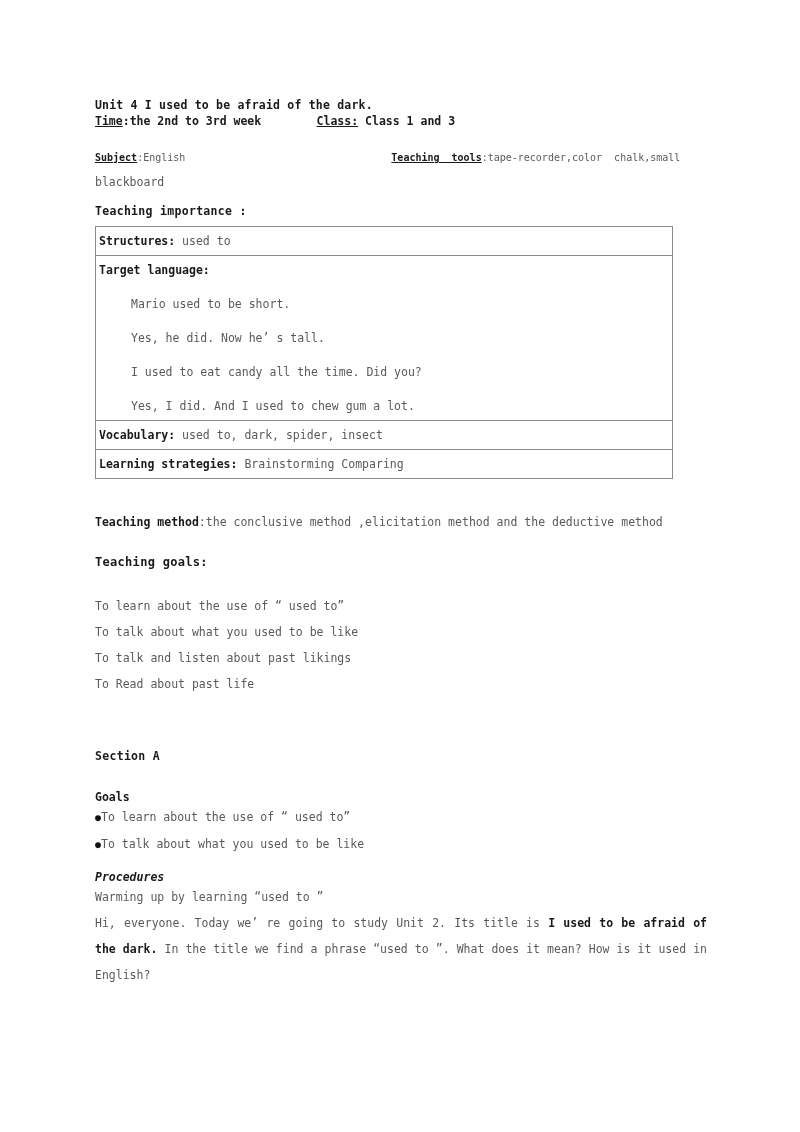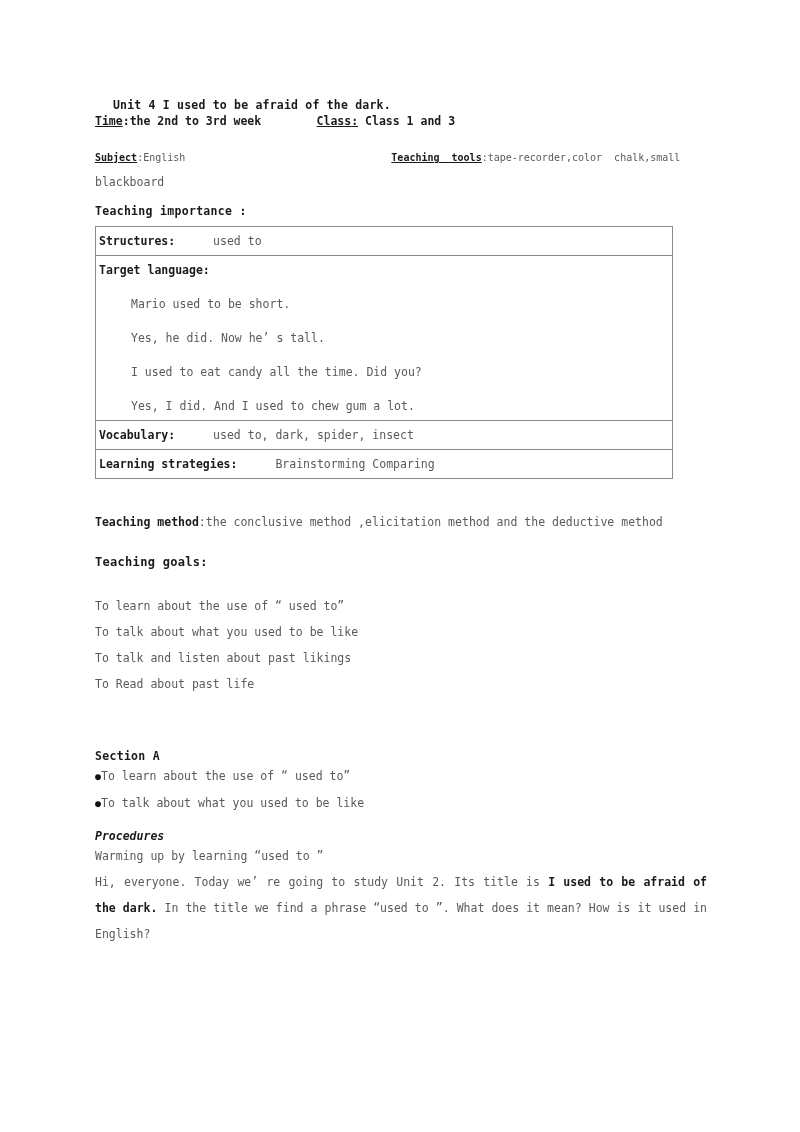--- a/index.html
+++ b/index.html
@@ -47,21 +47,20 @@
     color: #5a5a5a;
   }
 
   
   .title-line {
     font-size: 11.5px;
     font-weight: bold;
     color: #1a1a1a;
     line-height: 15px;
     letter-spacing: 0.2px;
-    margin-left: 18px;
   }
   .row2 {
     font-size: 11.5px;
     line-height: 17px;
     color: #1a1a1a;
     font-weight: bold;
     white-space: pre;
   }
   .row2 .plainv {
     font-weight: bold;
@@ -105,21 +104,20 @@
     font-size: 11.5px;
     line-height: 16px;
   }
   .cellhead {
     font-weight: bold;
     color: #1a1a1a;
   }
   .cellval {
     color: #5a5a5a;
     font-weight: normal;
-    margin-left: 31px;
   }
   .tl-cell p {
     margin: 0;
     color: #5a5a5a;
   }
   .tl-cell p.first {
     font-weight: bold;
     color: #1a1a1a;
   }
   .tl-cell p + p {
@@ -240,20 +238,21 @@
 
     <div class="goal-list">
       <div class="goal-item">To learn about the use of  “ used to”</div>
       <div class="goal-item">To talk about what you used to be like</div>
       <div class="goal-item">To talk and listen about past likings</div>
       <div class="goal-item">To Read about past life</div>
     </div>
 
     <div class="section-a">Section A</div>
 
+    <div class="sub-head">Goals</div>
 
     <div class="bullet-item"><span class="bullet-dot">●</span><span>To learn about the use of  “ used to”</span></div>
     <div class="bullet-item"><span class="bullet-dot">●</span><span>To talk about what you used to be like</span></div>
 
     <div class="proc-head">Procedures</div>
 
     <div class="proc-line">Warming up by learning  “used to ”</div>
 
     <div class="proc-para"><span>Hi, everyone. Today we’ re going to study Unit 2. Its title is </span><b>I used to be afraid of the dark.</b><span> In the title we find a phrase   “used to ”. What does it mean? How is it used in English?</span></div>
 

